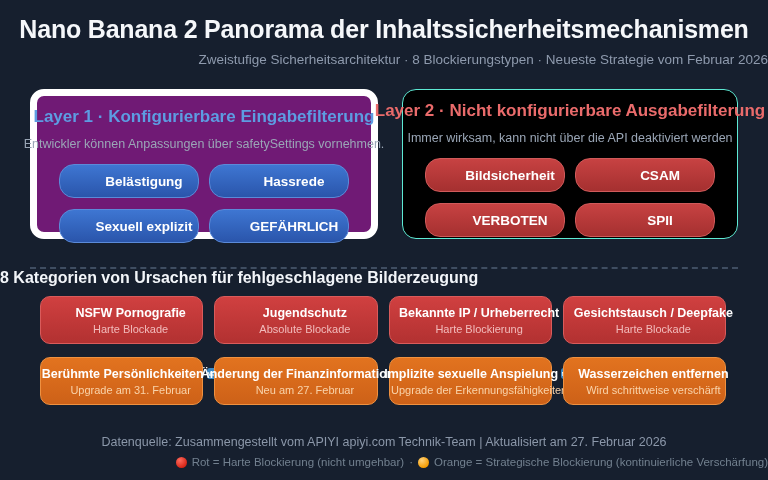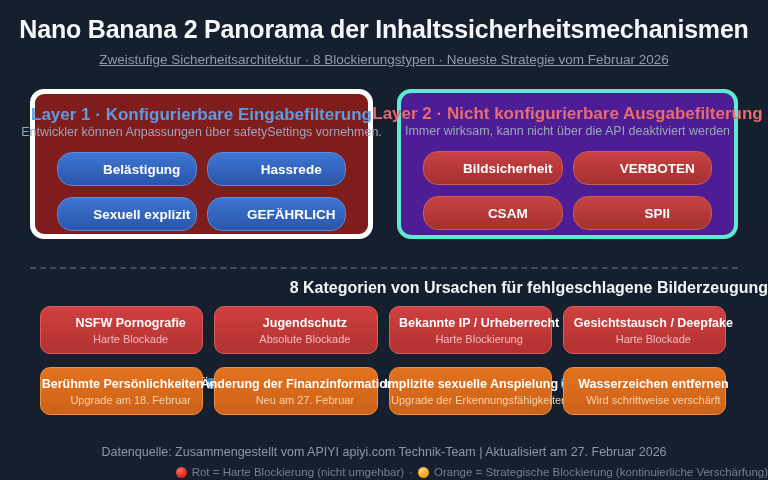--- a/index.html
+++ b/index.html
@@ -11,52 +11,52 @@
   }
   .poster { width:768px; height:464px; position:relative; }
 
   
   .page-title{
     padding-top:15px; text-align:center;
     font-size:25px; font-weight:bold; color:#f5f7fa; letter-spacing:-0.2px;
     white-space:nowrap;
   }
   .page-subtitle{
-    margin-top:8px; text-align:center;
-    font-size:13.5px; color:#8e9aad; white-space:nowrap;text-decoration:underline;
+    margin-top:8px; text-align:right;
+    font-size:13.5px; color:#8e9aad; white-space:nowrap;
   }
 
   
   .layers{ display:flex; gap:24px; padding:0 30px; margin-top:22px; }
   .panel{ flex:1; min-width:0; height:150px; border-radius:14px; padding-top:11px; }
-  .panel-blue{ background:#7f1d1d; border:5px solid #ffffff; }
-  .panel-red { background:#4c1d95; border:4px solid #5eead4; }
+  .panel-blue{ background:#701a75; border:7px solid #ffffff; }
+  .panel-red { background:#000000; border:1px solid #5eead4; }
   .panel-title{
     display:flex; justify-content:center;
     font-size:17px; font-weight:bold; white-space:nowrap; overflow:visible;
   }
   .panel-blue .panel-title{ color:#5d9ce2; }
   .panel-red  .panel-title{ color:#ea6b6b; }
   .panel-desc{
-    display:flex; justify-content:center; margin-top:0;
+    display:flex; justify-content:center; margin-top:10px;
     font-size:12.5px; color:#9aa6b6; white-space:nowrap;
   }
   .tag-grid{ display:grid; grid-template-columns:1fr 1fr; gap:11px 10px; margin:13px 22px 0; }
   .tag{
     min-width:0; height:34px; border-radius:15px;
     display:flex; align-items:center; justify-content:center;
     font-size:13.5px; font-weight:bold; color:#ffffff; white-space:nowrap;padding-left:30px;
   }
   .tag-blue{ background:linear-gradient(180deg,#3e76d2,#2a55ab); border:1px solid #5b8ad8; }
   .tag-red { background:linear-gradient(180deg,#c74242,#a53030); border:1px solid #cf5a5a; }
 
   
   .divider{ border:none; border-top:2px dashed #3f4d61; margin:28px 30px 0; }
   .section-title{
-    margin-top:10px; text-align:right;
+    margin-top:0; text-align:left;
     font-size:16px; font-weight:bold; color:#f2f5f9; white-space:nowrap;
   }
   .cards{
     display:grid; grid-template-columns:repeat(4,1fr); gap:13px 11px;
     margin:9px 42px 0 40px;
   }
   .card{
     min-width:0; height:48px; border-radius:10px;
     display:flex; flex-direction:column; align-items:center; justify-content:center; gap:3px;padding-left:18px;
   }
@@ -105,22 +105,22 @@
         <div class="tag tag-blue">Sexuell explizit</div>
         <div class="tag tag-blue">GEFÄHRLICH</div>
       </div>
     </section>
 
     <section class="panel panel-red">
       <div class="panel-title">Layer 2 · Nicht konfigurierbare Ausgabefilterung</div>
       <div class="panel-desc">Immer wirksam, kann nicht über die API deaktiviert werden</div>
       <div class="tag-grid">
         <div class="tag tag-red">Bildsicherheit</div>
+        <div class="tag tag-red">CSAM</div>
         <div class="tag tag-red">VERBOTEN</div>
-        <div class="tag tag-red">CSAM</div>
         <div class="tag tag-red">SPII</div>
       </div>
     </section>
 
   </div>
 
   <hr class="divider">
 
   <div class="section-title">8 Kategorien von Ursachen für fehlgeschlagene Bilderzeugung</div>
 
@@ -144,21 +144,21 @@
     <div class="card red">
       <div class="card-label">Gesichtstausch / Deepfake</div>
       <div class="card-sub">Harte Blockade</div>
     </div>
 
     <div class="card orange">
       <div class="card-label">
         <span>Berühmte Persönlichkeiten</span>
         <span class="new-badge">NEW</span>
       </div>
-      <div class="card-sub">Upgrade am 18. Februar</div>
+      <div class="card-sub">Upgrade am 31. Februar</div>
     </div>
 
     <div class="card orange">
       <div class="card-label">Änderung der Finanzinformationen</div>
       <div class="card-sub">Neu am 27. Februar</div>
     </div>
 
     <div class="card orange">
       <div class="card-label">
         <span>Implizite sexuelle Anspielung</span>

